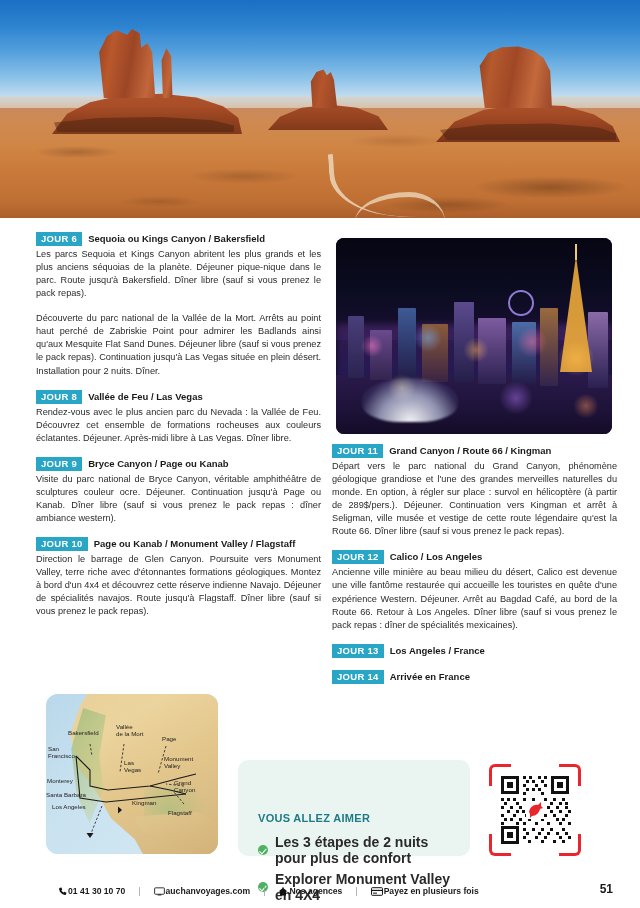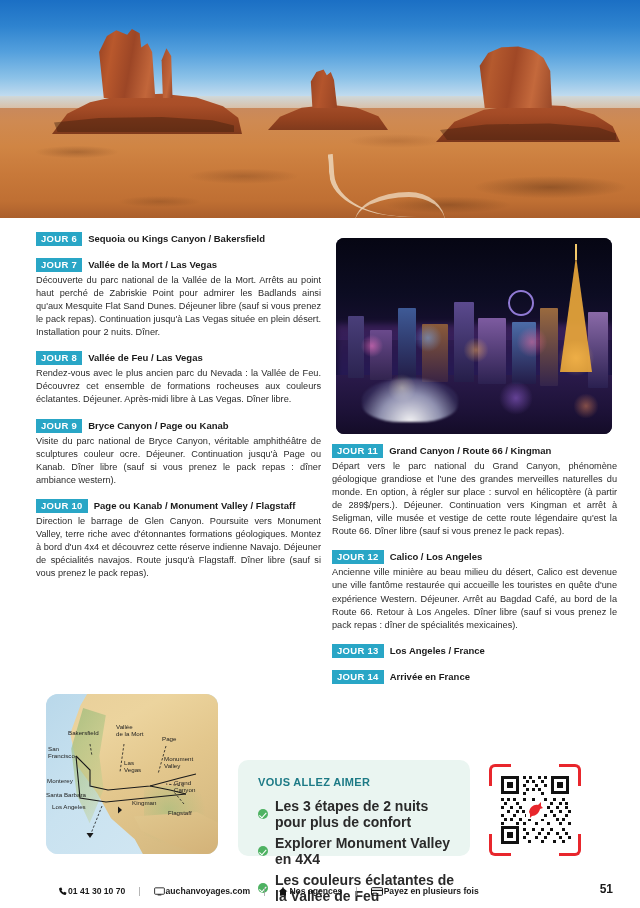--- a/index.html
+++ b/index.html
@@ -269,20 +269,21 @@
     background: #eaf5f1;
     border-radius: 10px;
     padding: 16px 16px 0 20px;
   }
   .aimer-title {
     font-size: 11px;
     font-weight: bold;
     color: #1d7a86;
     letter-spacing: .3px;
     margin-bottom: 10px;
+    margin-top: 36px;
   }
   .aimer-item {
     display: flex; align-items: center; gap: 7px;
     margin-bottom: 5px;
   }
   .check {
     width: 10px; height: 10px; flex-shrink: 0;
     border-radius: 50%;
     background: #4eb262;
     position: relative;
@@ -356,27 +357,24 @@
   <div class="butte butte-r-top"></div>
 </div>
 
 <div class="col-left">
 
   <div class="day-block">
     <div class="day-head">
       <span class="day-badge">JOUR 6</span>
       <span class="day-title">Sequoia ou Kings Canyon / Bakersfield</span>
     </div>
-  </div>
-
-  <div class="day-block">
-    <div class="day-head">
-      <span class="day-badge">JOUR 7</span>
-      <span class="day-title">Vallée de la Mort / Las Vegas</span>
-    </div>
+    <div class="day-text">Les parcs Sequoia et Kings Canyon abritent les plus grands et les plus anciens séquoias de la planète. Déjeuner pique-nique dans le parc. Route jusqu'à Bakersfield. Dîner libre (sauf si vous prenez le pack repas).</div>
+  </div>
+
+  <div class="day-block">
     <div class="day-text">Découverte du parc national de la Vallée de la Mort. Arrêts au point haut perché de Zabriskie Point pour admirer les Badlands ainsi qu'aux Mesquite Flat Sand Dunes. Déjeuner libre (sauf si vous prenez le pack repas). Continuation jusqu'à Las Vegas située en plein désert. Installation pour 2 nuits. Dîner.</div>
   </div>
 
   <div class="day-block">
     <div class="day-head">
       <span class="day-badge">JOUR 8</span>
       <span class="day-title">Vallée de Feu / Las Vegas</span>
     </div>
     <div class="day-text">Rendez-vous avec le plus ancien parc du Nevada : la Vallée de Feu. Découvrez cet ensemble de formations rocheuses aux couleurs éclatantes. Déjeuner. Après-midi libre à Las Vegas. Dîner libre.</div>
   </div>

